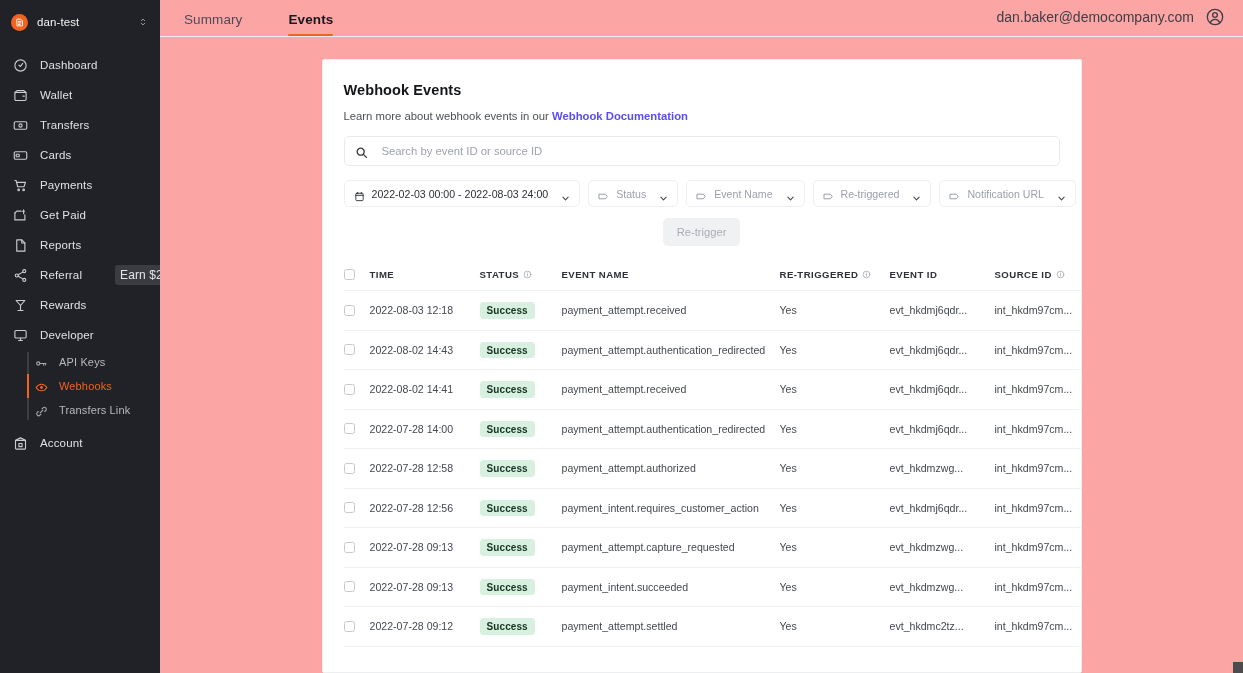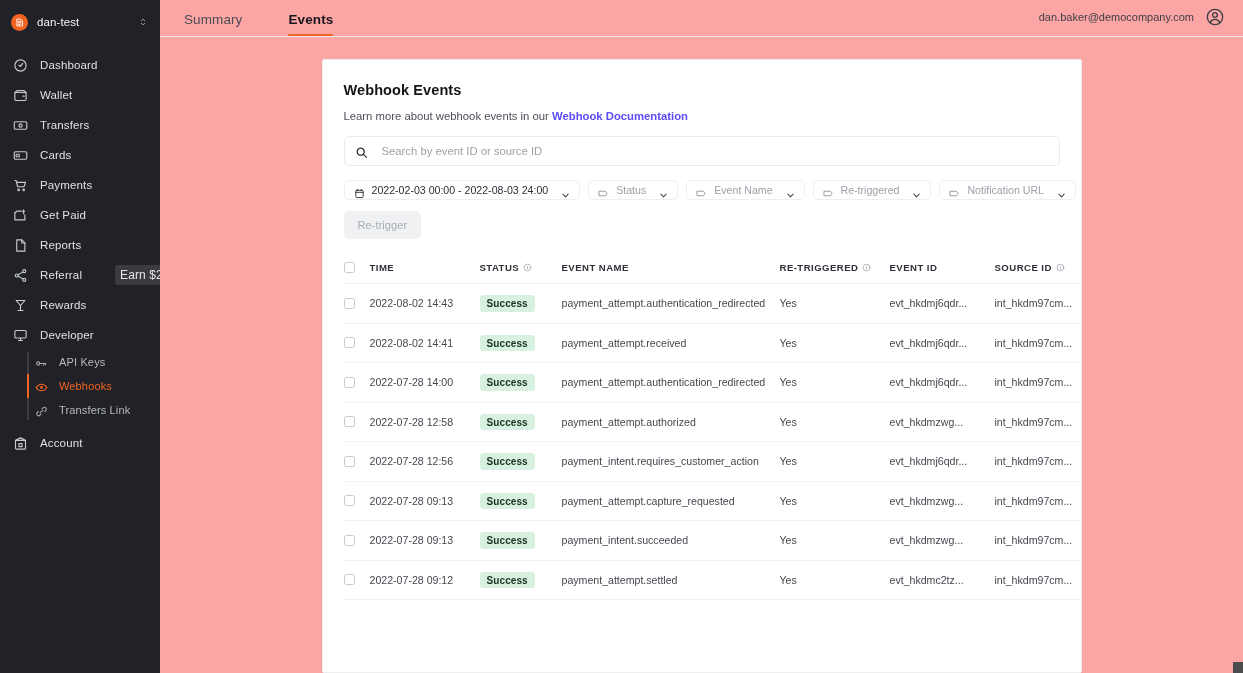--- a/index.html
+++ b/index.html
@@ -86,21 +86,21 @@
   .tab {
     font-size: 13.5px; color: #4a4d55; padding-bottom: 9px;
     cursor: pointer; position: relative; letter-spacing: .1px;
   }
   .tab.active { color: #15171c; font-weight: 700; margin-left: 24px; }
   .tab.active::after {
     content: ""; position: absolute; left: 0; right: 0; bottom: 0;
     height: 2.5px; background: #f26322; border-radius: 2px;
   }
   .topright { margin-left: auto; display: flex; align-items: center; gap: 11px; padding-bottom: 9px;}
-  .user-email { font-size: 11px; color: #3c3f46; white-space: nowrap;}
+  .user-email { font-size: 14px; color: #3c3f46; white-space: nowrap;}
   .avatar-ico { width: 20px; height: 20px; color:#3c3f46; }
 
   .content { padding: 22px 0 0 0; display:flex; justify-content:center; height: 636px; overflow:hidden;}
   .card {
     width: 760px;
     background: #fff;
     border: 1px solid #eceef0;
     border-radius: 2px;
     box-shadow: 0 1px 2px rgba(16,24,40,.04);
     padding: 22px 21px 0 21px;
@@ -120,30 +120,30 @@
   }
   .search-ico { width: 13px; height: 13px; color: #33363c; flex:0 0 auto;}
   .search-input {
     border: 0; outline: 0; font-size: 11.3px; color: #2c2f35;
     width: 100%; font-family: "Liberation Sans", sans-serif; background: transparent;
   }
   .search-input::placeholder { color: #9ea2aa; }
 
   .filters { margin-top: 14px; display: flex; gap: 8px; align-items: center; }
   .filter-btn {
-    height: 20px; border: 1px solid #eceef0; border-radius: 5px;
+    height: 27px; border: 1px solid #eceef0; border-radius: 5px;
     display: flex; align-items: center; gap: 7px; padding: 0 9px;
     background: #fff; cursor: pointer; white-space: nowrap;
   }
   .filter-btn .fico { width: 11px; height: 11px; color: #8e939c; flex:0 0 auto;}
   .filter-btn .flabel { font-size: 10.6px; color: #9ba0a8; }
   .filter-btn.date .flabel { color: #2d3037; }
   .filter-btn .chev { width: 9px; height: 9px; color: #474b53; margin-left: 6px; flex:0 0 auto;}
 
-  .action-row { margin-top: 11px; display: flex; justify-content: flex-start; }
+  .action-row { margin-top: 11px; display: flex; justify-content: center; }
   .retrigger-btn {
     background: #f0f1f3; color: #a9adb4;
     border: 0; border-radius: 5px;
     font-size: 11.2px; font-family: "Liberation Sans", sans-serif;
     padding: 8px 14px; cursor: default;
   }
 
   
   table.evt { width: 100%; border-collapse: collapse; margin-top: 14px; table-layout: fixed; }
   table.evt th {
@@ -538,20 +538,31 @@
                   </span>
                 </span>
               </th>
             </tr>
           </thead>
           <tbody id="evt-body">
               <tr>
                 <td class="c-check">
                   <span class="cb"></span>
                 </td>
+                <td class="c-time">2022-08-03 12:18</td>
+                <td class="c-status"><span class="pill">Success</span></td>
+                <td class="c-name">payment_attempt.received</td>
+                <td class="c-retrig">Yes</td>
+                <td class="c-evtid mono-trunc">evt_hkdmj6qdr...</td>
+                <td class="c-srcid mono-trunc">int_hkdm97cm...</td>
+              </tr>
+              <tr>
+                <td class="c-check">
+                  <span class="cb"></span>
+                </td>
                 <td class="c-time">2022-08-02 14:43</td>
                 <td class="c-status"><span class="pill">Success</span></td>
                 <td class="c-name">payment_attempt.authentication_redirected</td>
                 <td class="c-retrig">Yes</td>
                 <td class="c-evtid mono-trunc">evt_hkdmj6qdr...</td>
                 <td class="c-srcid mono-trunc">int_hkdm97cm...</td>
               </tr>
               <tr>
                 <td class="c-check">
                   <span class="cb"></span>

